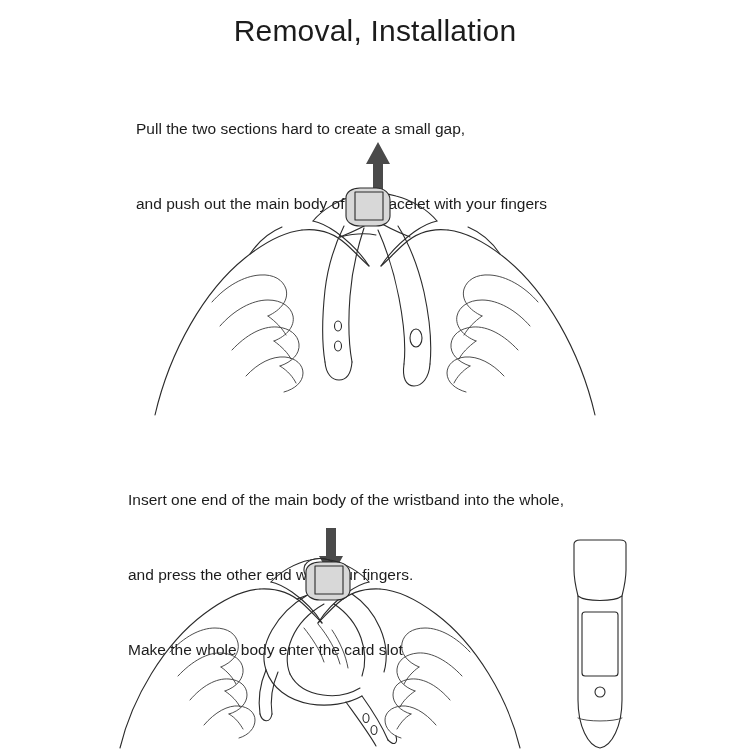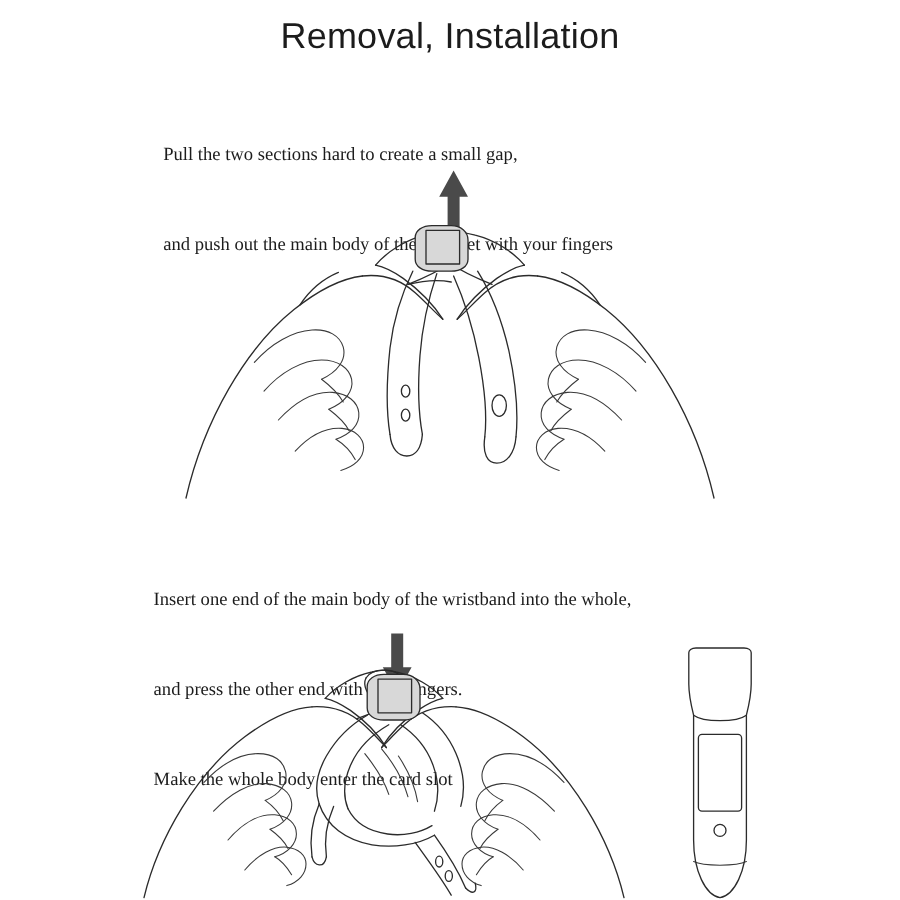--- a/index.html
+++ b/index.html
@@ -42,21 +42,20 @@
   .caption-1 {
     top: 66px;
     left: 136px;
   }
   .caption-2 {
     top: 437px;
     left: 128px;
   }
   .caption .line {
     display: block;
-    font-family: Liberation Serif, serif;
   }
   .illustration {
     position: absolute;
   }
   .illo-1 {
     top: 130px;
     left: 150px;
     width: 450px;
     height: 290px;
   }

